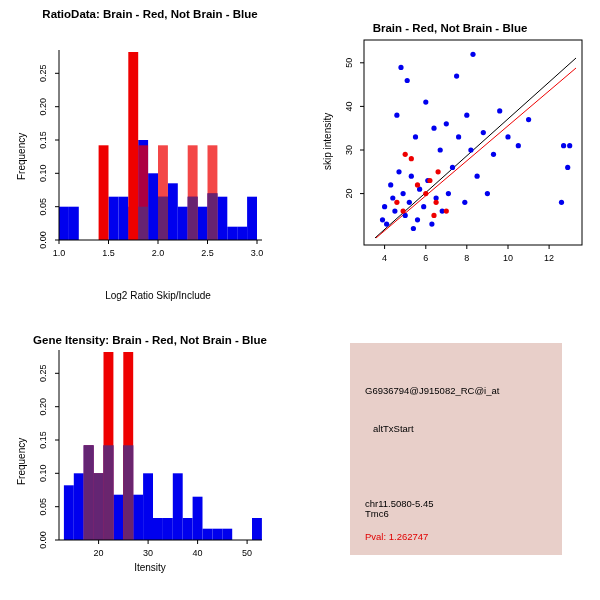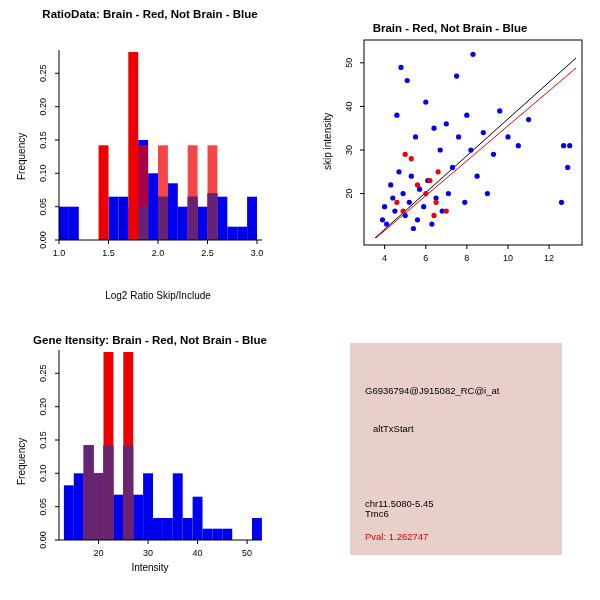--- a/index.html
+++ b/index.html
@@ -258,21 +258,21 @@
       <g font-size="9" font-family="Liberation Sans, sans-serif" fill="#000" text-anchor="middle">
         <text transform="translate(34,230) rotate(-90)">0.00</text>
         <text transform="translate(34,196.7) rotate(-90)">0.05</text>
         <text transform="translate(34,163.3) rotate(-90)">0.10</text>
         <text transform="translate(34,130) rotate(-90)">0.15</text>
         <text transform="translate(34,96.7) rotate(-90)">0.20</text>
         <text transform="translate(34,63.3) rotate(-90)">0.25</text>
       </g>
     </svg>
 
-    <div class="axlabel" style="position:absolute;left:0;top:252px;width:300px;">Intensity</div>
+    <div class="axlabel" style="position:absolute;left:0;top:252px;width:300px;">Itensity</div>
     <div class="axlabel vert" style="position:absolute;left:16px;top:175px;">Frequency</div>
   </div>
 
   <div class="panel infobox" style="left:350px;top:343px;width:200px;height:212px;">
     <div class="infotext" style="position:absolute;left:15px;top:42px;">G6936794@J915082_RC@i_at</div>
     <div class="infotext" style="position:absolute;left:23px;top:80px;">altTxStart</div>
     <div class="infotext" style="position:absolute;left:15px;top:117px;margin-top:48px;">Tmc6</div>
     <div class="infotext" style="position:absolute;left:15px;top:155px;">chr11.5080-5.45</div>
     <div class="infotext red" style="position:absolute;left:15px;top:188px;">Pval: 1.262747</div>
   </div>

